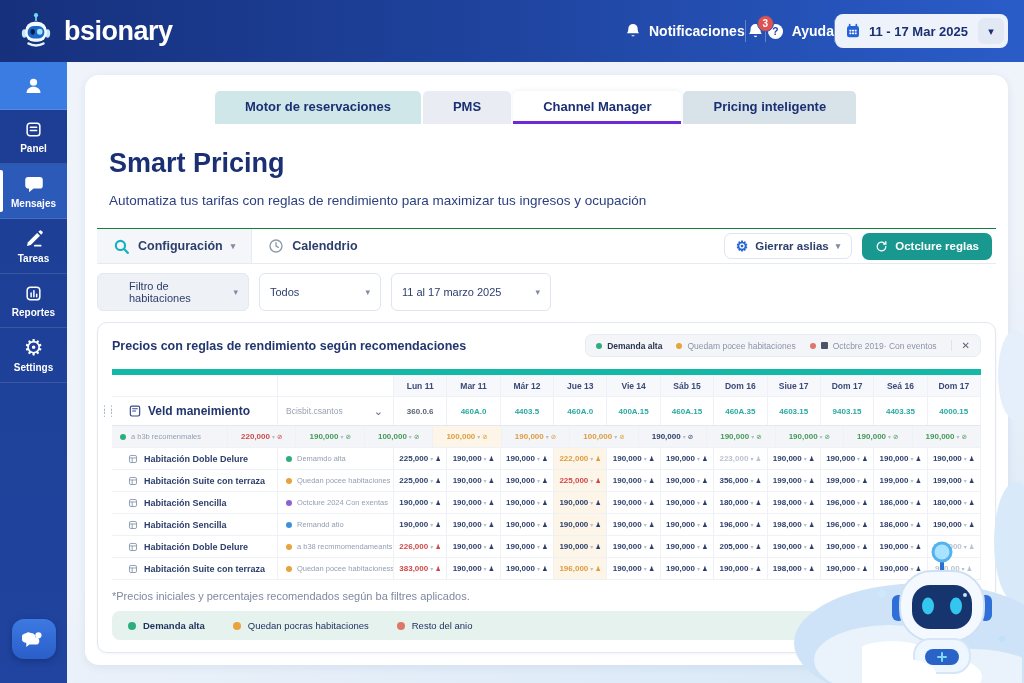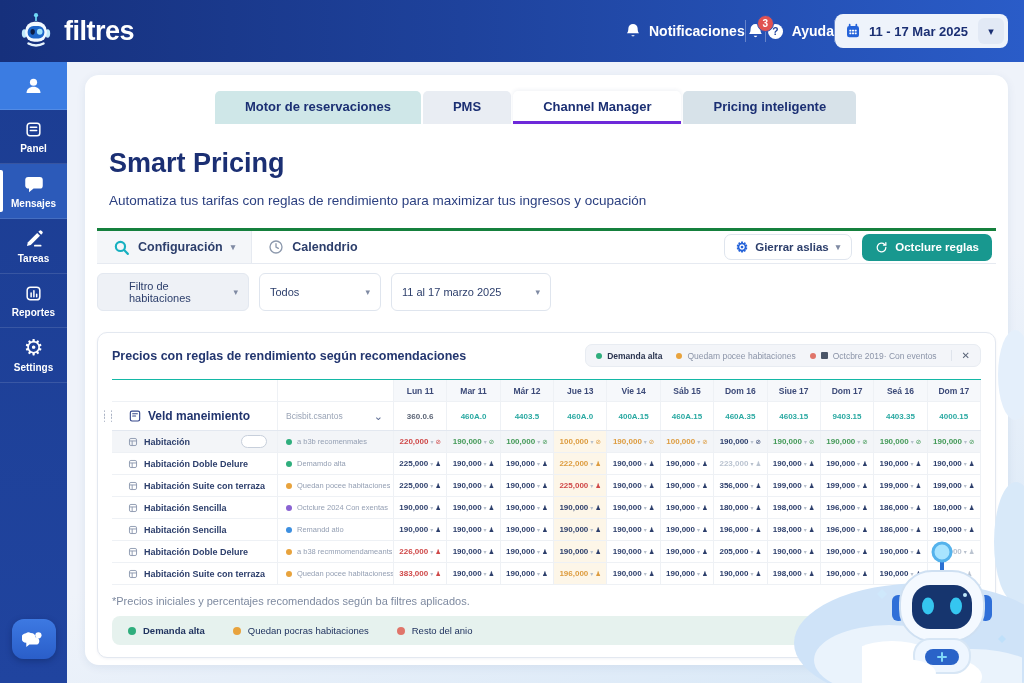--- a/index.html
+++ b/index.html
@@ -50,55 +50,55 @@
   .tab { padding:8px 30px 7px; font-size:13px; font-weight:bold; color:#1b2f73;
     border-radius:5px 5px 0 0; cursor:pointer; white-space:nowrap; }
   .tab.t0 { background:#cfe7e8; }
   .tab.t1 { background:#e9edf3; }
   .tab.active { background:#fff; border-bottom:3px solid #6d28d9; box-shadow:0 -1px 4px rgba(30,60,120,.07); }
   .tab.t3 { background:#d7e2e9; }
 
   .page-title { margin:24px 0 0 12px; font-size:27px; font-weight:bold; color:#1b2f73; }
   .page-sub { margin:14px 0 0 12px; font-size:13.5px; color:#2c4080; }
 
-  .toolbar1 { margin-top:20px; height:36px; border-top:3px solid #15803d; border-bottom:1px solid #e6eaf1;
+  .toolbar1 { margin-top:20px; height:36px; border-top:1px solid #15803d; border-bottom:1px solid #e6eaf1;
     display:flex; align-items:center; }
   .seg { display:flex; align-items:center; gap:8px; height:100%; padding:0 16px;
     font-size:12.5px; font-weight:bold; color:#2c3e6b; cursor:pointer; }
   .seg.config { background:#f4f6f9; border-right:1px solid #e6eaf1; }
   .chev { color:#7f8aa3; font-size:9px; }
   .tb-spacer { flex:1; }
   .btn-outline { display:flex; align-items:center; gap:7px; border:1px solid #dfe5ee; background:#fff;
     border-radius:7px; padding:6px 11px; font-size:11.5px; font-weight:bold; color:#2c3e6b; cursor:pointer; }
   .btn-outline .gear-glyph { color:#2563d9; font-size:14px; line-height:12px; }
   .btn-teal { display:flex; align-items:center; gap:7px; background:#18988f; color:#fff;
     border:none; border-radius:7px; padding:7px 13px; font-size:11.5px; font-weight:bold;
     margin:0 4px 0 10px; cursor:pointer; font-family:inherit; }
 
   .toolbar2 { margin-top:9px; display:flex; gap:10px; }
   .dd { display:flex; align-items:center; justify-content:space-between; border:1px solid #dfe5ee;
     border-radius:6px; padding:6px 10px; font-size:11px; color:#2c3e6b; cursor:pointer; background:#fff; }
   .dd.soft { background:#eef1f6; border-color:#e3e8f0; }
   .dd0 { width:152px;padding-left:31px; } .dd1 { width:122px; } .dd2 { width:160px; }
 
   
-  .card { margin-top:21px; border:1px solid #e3e8f0; border-radius:10px; background:#fff;
+  .card { margin-top:11px; border:1px solid #e3e8f0; border-radius:10px; background:#fff;
     padding:11px 14px 12px; box-shadow:0 1px 3px rgba(20,40,90,.05); }
   .card-head { display:flex; align-items:center; }
   .card-title { font-size:12.5px; font-weight:bold; color:#23366f; }
   .legend-top { margin-left:auto; display:flex; align-items:center; gap:14px; background:#f3f5f9;
     border:1px solid #e8ecf2; border-radius:7px; padding:5px 10px; }
   .lt-item { display:flex; align-items:center; gap:5px; font-size:8.5px; color:#8b94a8; }
   .lt-item.first { color:#2b3550; font-weight:bold; }
   .dot { width:6px; height:6px; border-radius:50%; display:inline-block; }
   .sq { width:7px; height:7px; background:#4a5568; border-radius:1px; display:inline-block; }
   .lt-close { border-left:1px solid #dfe4ec; padding-left:10px; color:#5a6478; font-size:10px; cursor:pointer; }
 
   
-  .ptable { margin-top:12px; border-top:1px solid #14b8a6; position:relative; }
+  .ptable { margin-top:12px; border-top:6px solid #14b8a6; position:relative; }
   .t-row { display:flex; border-bottom:1px solid #eef1f5; align-items:stretch; }
   .cell { border-right:1px solid #eef1f5; display:flex; align-items:center; }
   .c-name { width:166px; padding-left:16px; gap:6px; }
   .c-status { width:116px; padding-left:8px; gap:5px; }
   .c-day { flex:1; justify-content:center; gap:2px; }
   .hdr .c-day { background:#f6f8fb; height:21px; font-size:8.5px; font-weight:bold; color:#3c4a78; }
   .hdr .c-name, .hdr .c-status { height:21px; }
   .sumrow { height:29px; border-bottom:1px solid #e3e8f0; }
   .sum-label { font-size:12px; font-weight:bold; color:#22356e; }
   .grip { position:absolute; left:-12px; color:#9aa4b8; font-size:9px; letter-spacing:-2px; line-height:4px; }
@@ -147,21 +147,21 @@
         <circle cx="24" cy="5" r="2.5" fill="#6fd9f7"></circle>
         <ellipse cx="10" cy="27" rx="3" ry="5" fill="#bfe9fb"></ellipse>
         <ellipse cx="38" cy="27" rx="3" ry="5" fill="#bfe9fb"></ellipse>
         <rect x="11" y="13" width="26" height="24" rx="11" fill="#f2f9ff"></rect>
         <rect x="14" y="18" width="20" height="15" rx="7" fill="#1c66c9"></rect>
         <ellipse cx="20" cy="25" rx="2.6" ry="3.4" fill="#0b1e46"></ellipse>
         <ellipse cx="28.5" cy="25" rx="3.4" ry="3.6" fill="#9fe2fb"></ellipse>
         <path d="M15 39c5 3 13 3 18 0" stroke="#e8f4fd" stroke-width="3" fill="none" stroke-linecap="round"></path>
       </svg>
     </span>
-    <span class="brand">filtres</span>
+    <span class="brand">bsionary</span>
   </div>
   <div class="hdr-right">
     <div class="hdr-item">
       <span>
         <svg width="18" height="18" viewBox="0 0 24 24" fill="#fff">
             <path d="M12 2.5a6.2 6.2 0 0 0-6.2 6.2c0 5-2 6.3-2 6.3h16.4s-2-1.3-2-6.3A6.2 6.2 0 0 0 12 2.5z"></path>
             <path d="M9.8 17.5a2.3 2.3 0 0 0 4.4 0z"></path>
           </svg>
       </span>
       <span>Notificaciones</span>
@@ -415,30 +415,20 @@
               <span class="sum-val">9403.15</span>
             </div>
             <div class="cell c-day">
               <span class="sum-val">4403.35</span>
             </div>
             <div class="cell c-day">
               <span class="sum-val">4000.15</span>
             </div>
           </div>
           <div class="t-row drow highlight">
-            <div class="cell c-name">
-              <span>
-                <svg width="10" height="10" viewBox="0 0 24 24" fill="none" stroke="#8a96ad" stroke-width="2.2">
-                  <rect x="3.5" y="3.5" width="17" height="17" rx="3.5"></rect>
-                  <path d="M3.5 9.5h17M10 9.5v11"></path>
-                </svg>
-              </span>
-              <span class="r-name">Habitación</span>
-              <span class="toggle"></span>
-            </div>
             <div class="cell c-status">
               <span class="dot green"></span>
               <span class="st-txt">a b3b recomenmales</span>
             </div>
             <div class="cell c-day">
               <span class="pv p-r">220,000</span>
               <span class="m1">▾</span>
               <span class="m2 p-r">⊘</span>
             </div>
             <div class="cell c-day">

